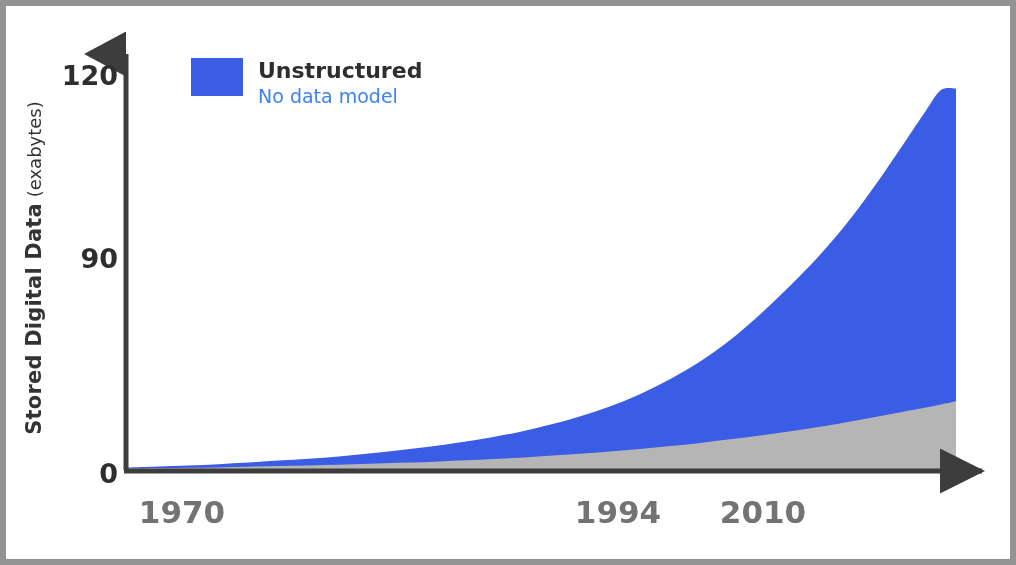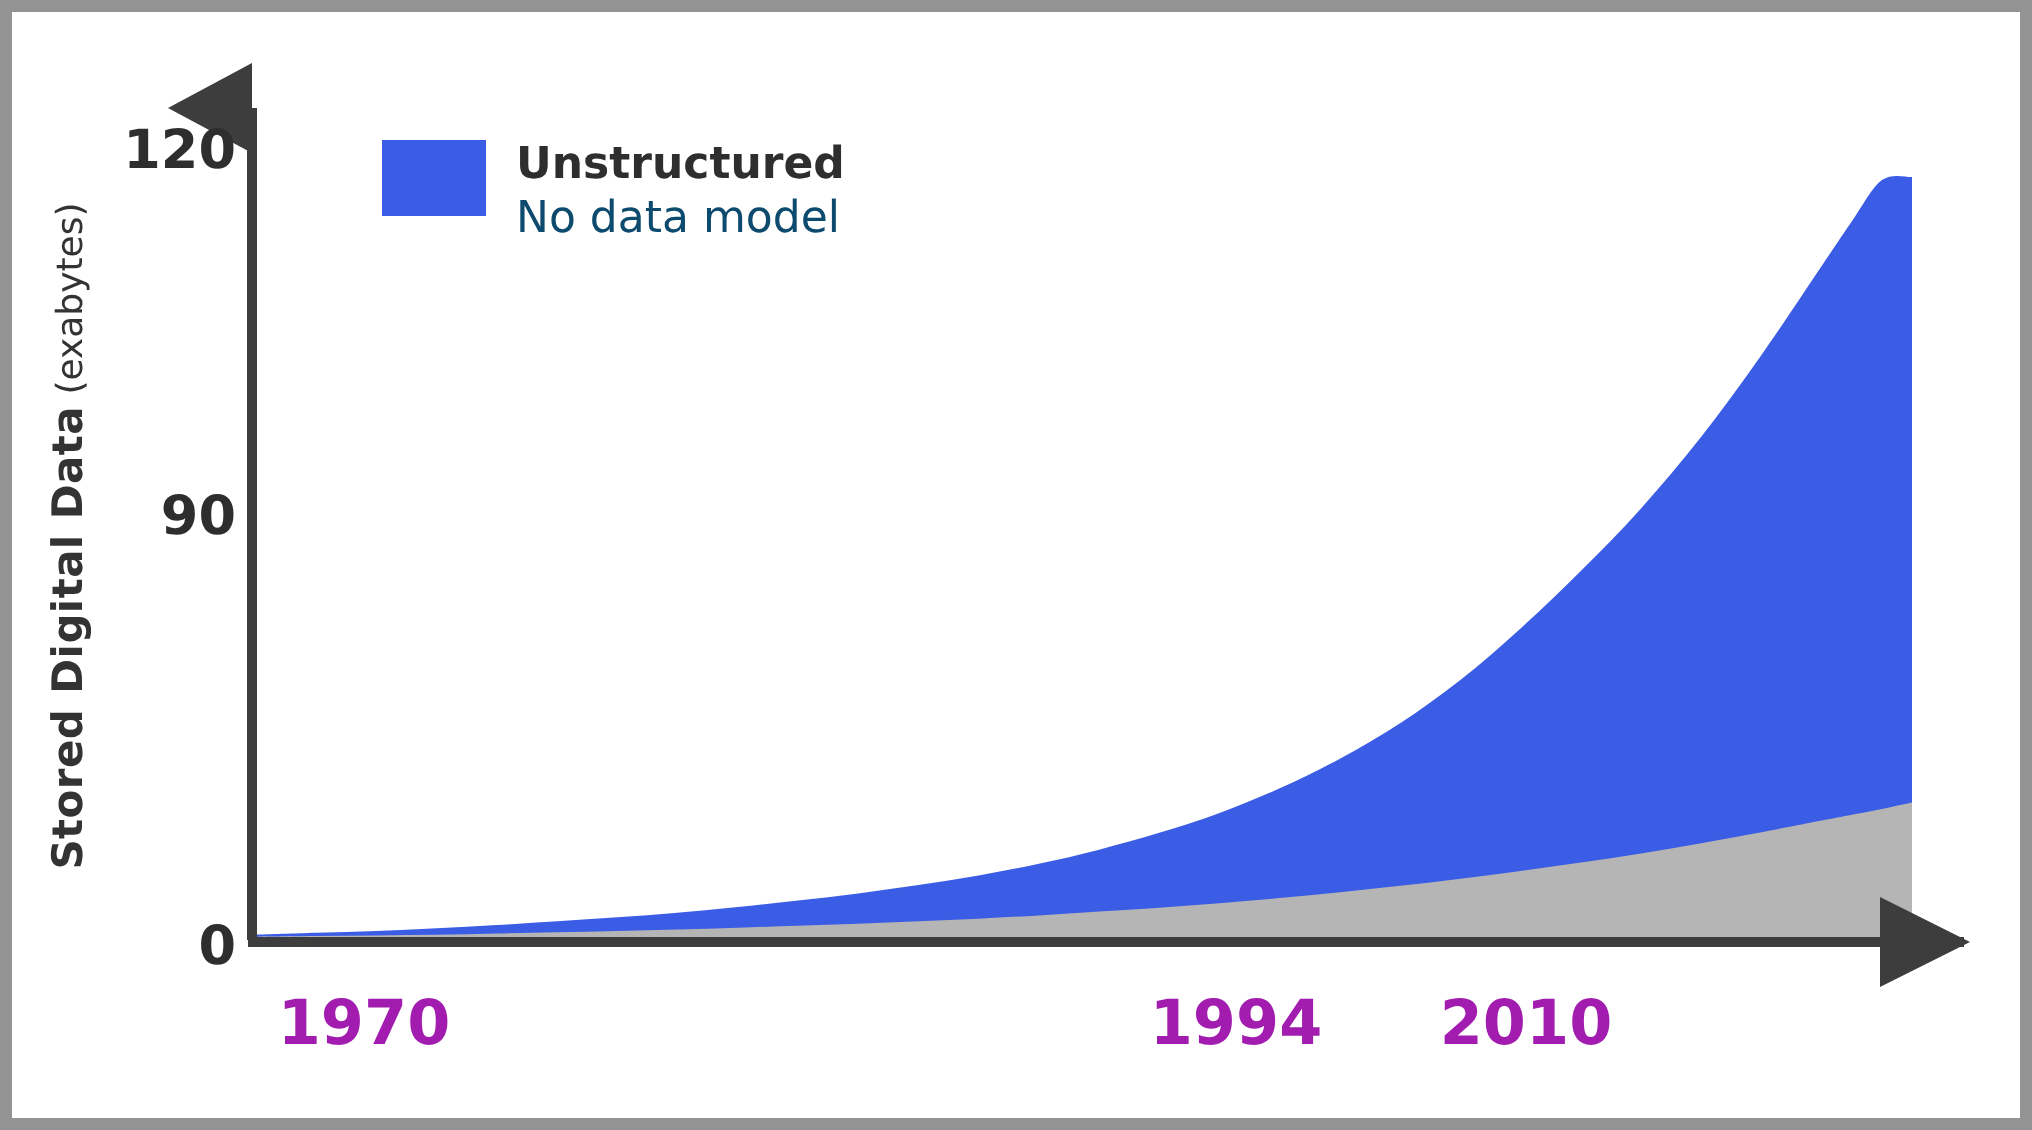--- a/index.html
+++ b/index.html
@@ -67,52 +67,51 @@
     top: 0;
     width: 78px;
     height: 553px;
   }
   .xtick {
     position: absolute;
     width: 140px;
     text-align: center;
     font-size: 31px;
     font-weight: bold;
-    color: #a21caf;
+    color: #737373;
     top: 488px;
   }
   
   #legend {
     position: absolute;
     left: 185px;
     top: 52px;
-    margin-top: 12px;
   }
   .legend-row {
     display: flex;
     align-items: flex-start;
     margin-bottom: 18px;
   }
   .legend-swatch {
     width: 52px;
     height: 38px;
     flex: 0 0 auto;
     margin-right: 15px;
   }
   .legend-text { line-height: 1.12; padding-top: 1px; }
   .legend-title {
     font-size: 22px;
     font-weight: bold;
     color: #2e2e2e;
     display: block;
   }
   .legend-sub {
-    font-size: 22px;
+    font-size: 19px;
     font-weight: normal;
-    color: #0c4a6e;
+    color: #3b82f6;
     display: block;
     margin-top: 2px;
   }
 </style>
 </head>
 <body>
 
 <div id="figure">
 
   <svg id="plot-svg" viewBox="0 0 1004 553" preserveAspectRatio="none">

